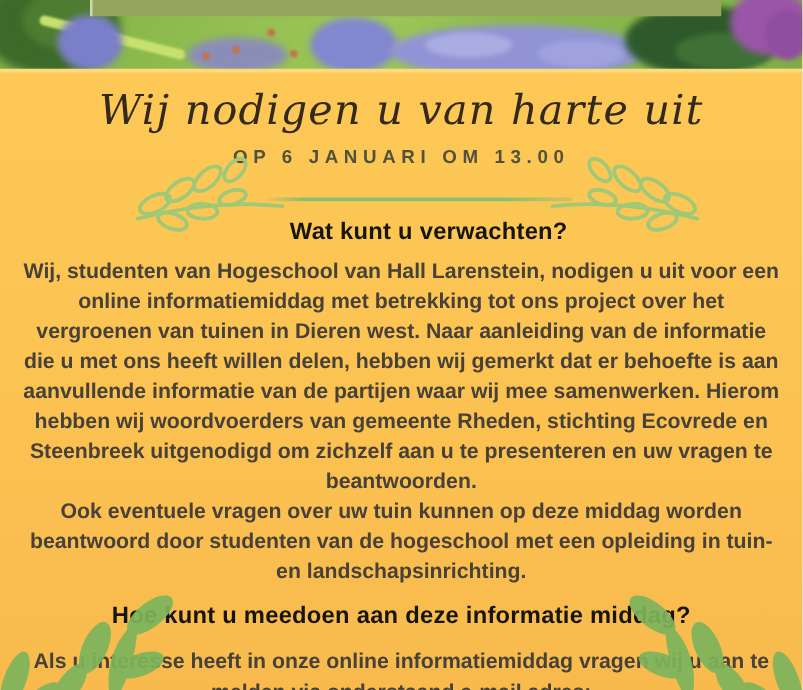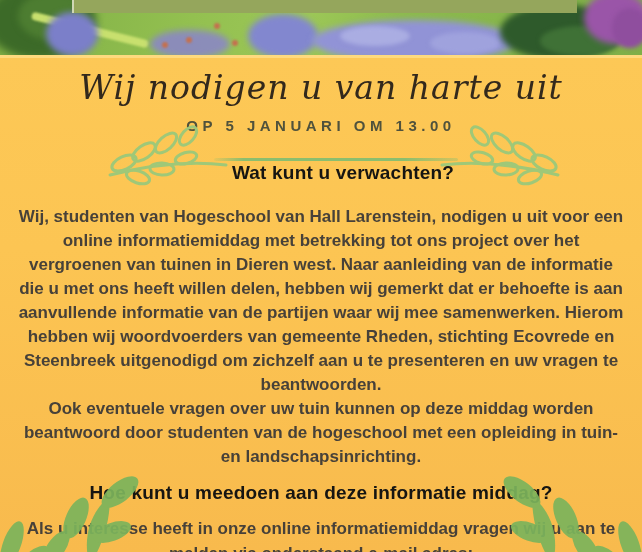--- a/index.html
+++ b/index.html
@@ -36,21 +36,21 @@
     font-size:33px;color:#33291c;letter-spacing:1px;}
   .dateline{position:absolute;left:0;right:0;top:62px;text-align:center;
     font-size:15px;font-weight:bold;letter-spacing:4.5px;color:#50523c;}
   .branch{position:absolute;width:126px;height:64px;}
   .branch-left{left:104px;top:70px;}
   .branch-right{left:438px;top:70px;transform:scaleX(-1);}
   .deco-line{position:absolute;left:214px;top:103px;width:244px;height:3px;border-radius:3px;
     background:linear-gradient(90deg,rgba(140,190,110,.15),#8cbe6e 12%,#8cbe6e 78%,rgba(140,190,110,.35));}
   .h-bold{position:absolute;left:0;right:0;text-align:center;
     font-size:19px;font-weight:bold;color:#161512;letter-spacing:.2px;}
-  .h1{top:107px;padding-left:44px;}
+  .h1{top:120px;padding-left:44px;}
   .h2{top:427px;}
   .bodytext{position:absolute;left:0;right:0;text-align:center;white-space:pre-line;
     font-size:17px;line-height:24px;color:#474139;font-weight:bold;}
   .p1{top:150px;}
   .p2{top:461px;line-height:25px;}
   
   .leaves{position:absolute;opacity:.92;}
   .leaves-left{left:-8px;top:440px;width:210px;height:112px;}
   .leaves-right{left:440px;top:440px;width:210px;height:112px;transform:scaleX(-1);}
 </style>
@@ -77,21 +77,21 @@
     <div class="blob b-dark2"></div>
     <div class="blob b-mag"></div>
     <div class="blob b-mag2"></div>
     <div class="greenbar"></div>
   </div>
 
   <div class="card">
     <div class="card-topline"></div>
 
     <div class="title">Wij nodigen u van harte uit</div>
-    <div class="dateline">OP 5 JANUARI OM 13.00</div>
+    <div class="dateline">OP 6 JANUARI OM 13.00</div>
 
     <svg class="branch branch-left" viewBox="0 0 126 64">
       <g stroke="#9fc878" stroke-width="3" fill="none" stroke-linecap="round">
         <path d="M122,40 Q70,34 6,50"></path>
         <ellipse cx="20" cy="38" rx="13" ry="6.5" transform="rotate(-25 20 38)"></ellipse>
         <ellipse cx="40" cy="27" rx="13" ry="6.5" transform="rotate(-35 40 27)"></ellipse>
         <ellipse cx="62" cy="18" rx="13" ry="6.5" transform="rotate(-42 62 18)"></ellipse>
         <ellipse cx="84" cy="11" rx="11" ry="6" transform="rotate(-48 84 11)"></ellipse>
         <ellipse cx="34" cy="52" rx="12" ry="6" transform="rotate(18 34 52)"></ellipse>
         <ellipse cx="58" cy="44" rx="12" ry="6" transform="rotate(2 58 44)"></ellipse>

